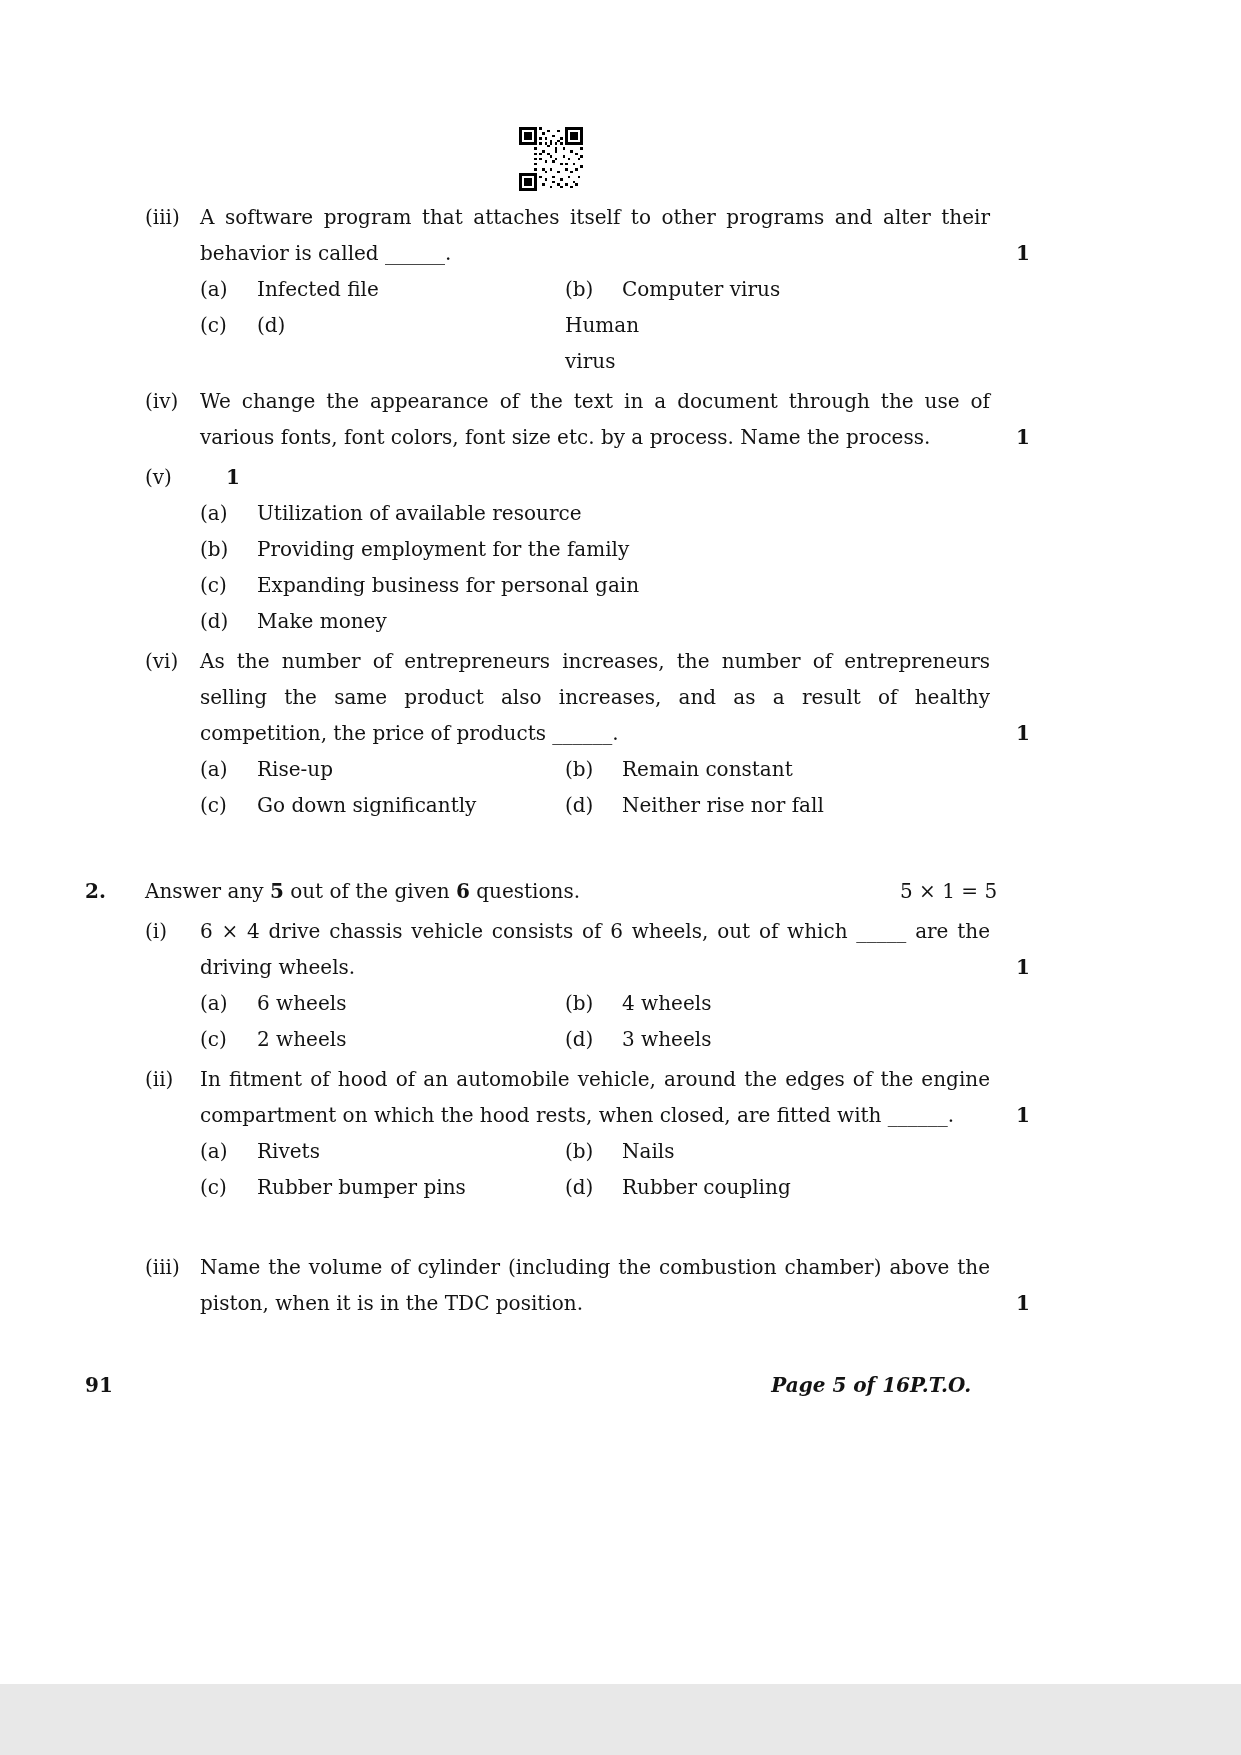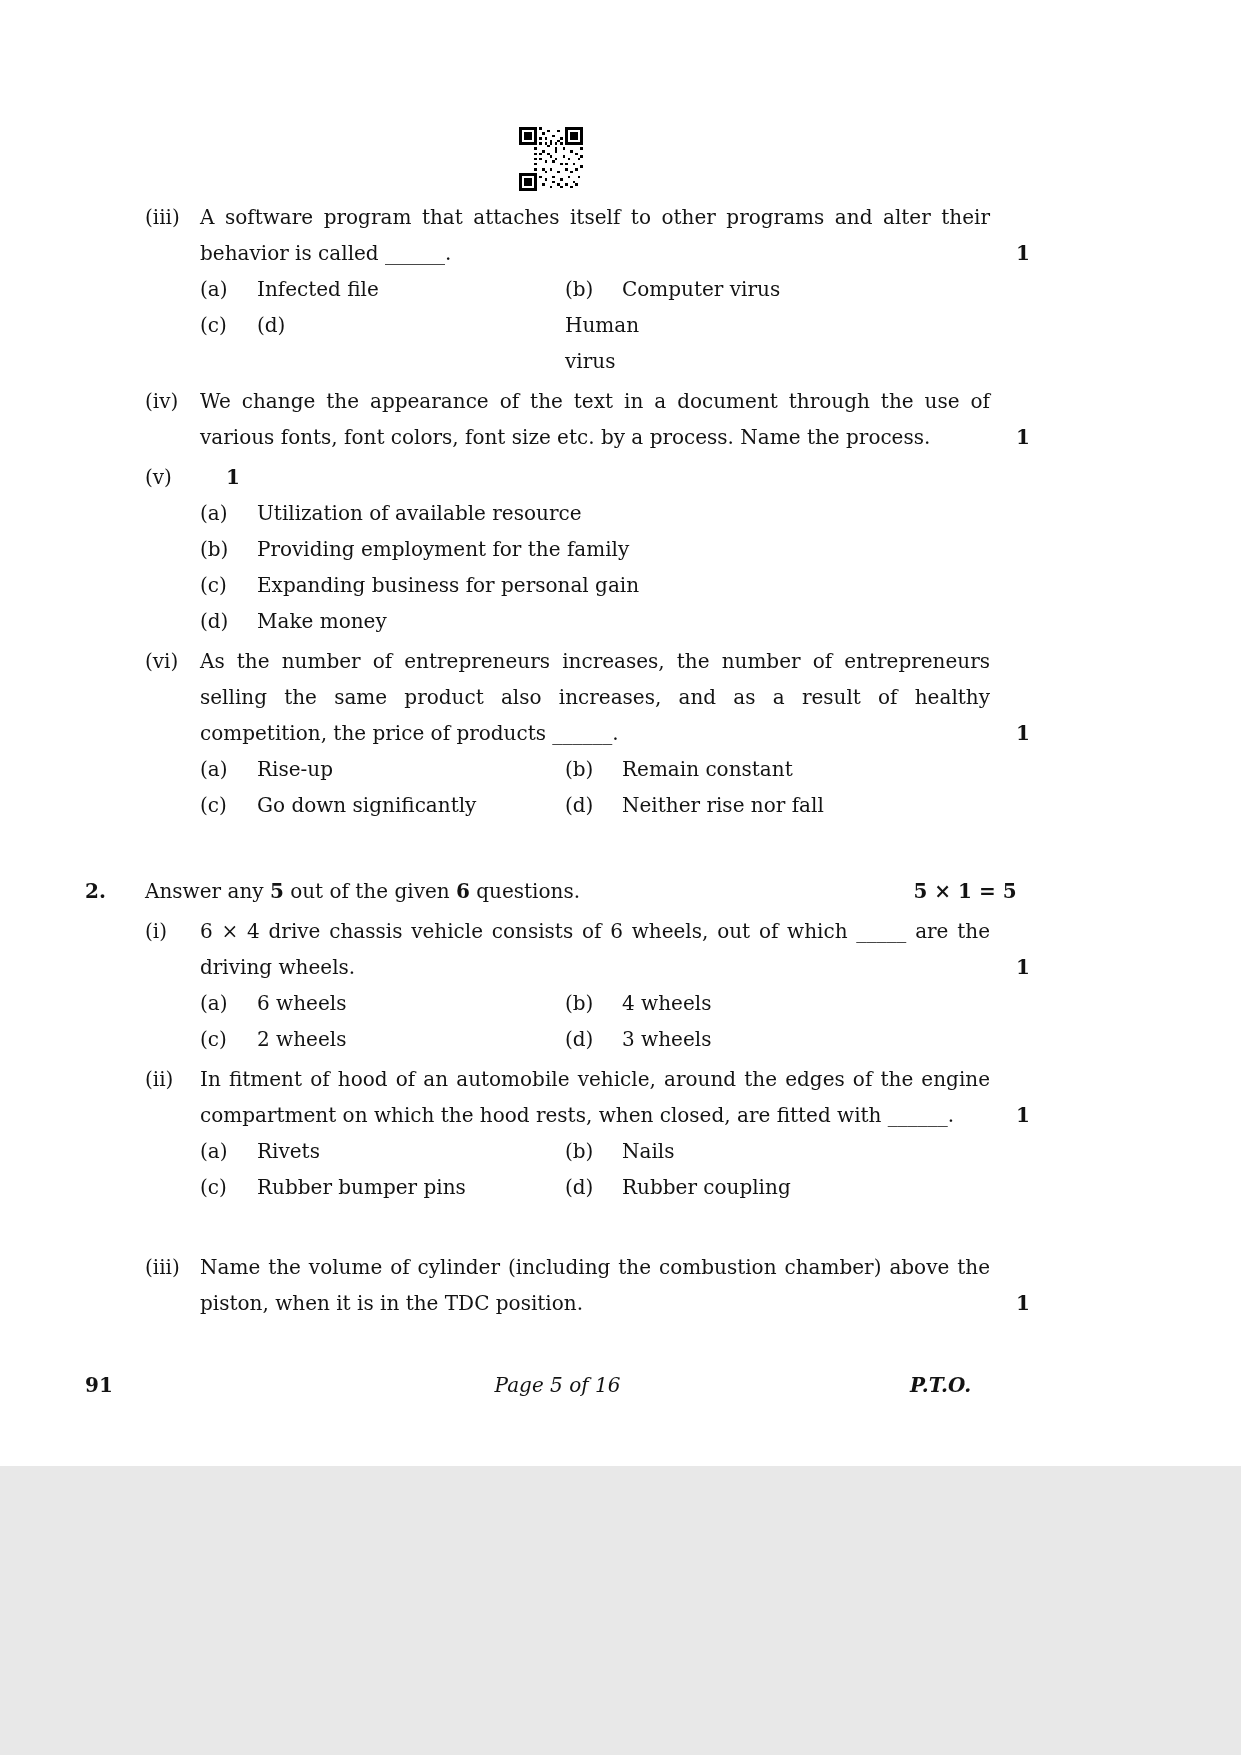--- a/index.html
+++ b/index.html
@@ -1,18 +1,18 @@
 <!DOCTYPE html>
 <html><head>
 <meta charset="utf-8">
 <style>
   html,body{margin:0;padding:0;background:#e8e8e8;}
   .page{
     position:relative;
-    width:1241px;height:1466px;
+    width:1241px;height:1684px;
     background:#ffffff;
     font-family:"DejaVu Serif","Liberation Serif",serif;
     font-size:20px;color:#131313;
     overflow:hidden;
     margin:0 auto;
   }
   .content{width:945px;margin-left:85px;}
   .qr{display:block;margin:125px 0 6px 434px;}
   
   .qrow{display:flex;margin-top:4px;}
@@ -22,26 +22,26 @@
   .qmarks{flex:0 0 40px;text-align:right;align-self:flex-end;font-weight:bold;line-height:36px;}
   
   .opts{margin-left:115px;width:790px;line-height:36px;}
   .opts.two{display:grid;grid-template-columns:57px 308px 57px 1fr;}
   .opts.one{display:grid;grid-template-columns:57px 1fr;}
   .ol,.ot{display:block;}
   
   .q2head{display:flex;margin-top:50px;line-height:36px;}
   .q2num{flex:0 0 60px;font-weight:bold;}
   .q2text{flex:1;}
-  .q2marks{flex:0 0 130px;text-align:center;font-weight:bold;}
+  .q2marks{flex:0 0 130px;text-align:left;font-weight:normal;}
   .gap-big{margin-top:44px;}
   
   .footer{display:flex;width:945px;margin:46px 17px 0 85px;line-height:36px;align-items:baseline;}
   .f-code{flex:0 0 120px;font-weight:bold;}
-  .f-page{flex:1;text-align:center;font-weight:normal;font-style:italic;}
+  .f-page{flex:1;text-align:right;font-weight:bold;font-style:italic;}
   .f-pto{flex:0 0 120px;font-weight:bold;font-style:italic;}
   b{font-weight:bold;}
 </style>
 </head>
 <body>
 
 <div class="page">
   <div class="content">
 
     <svg class="qr" viewBox="0 0 25 25" width="64" height="68" shape-rendering="crispEdges">

